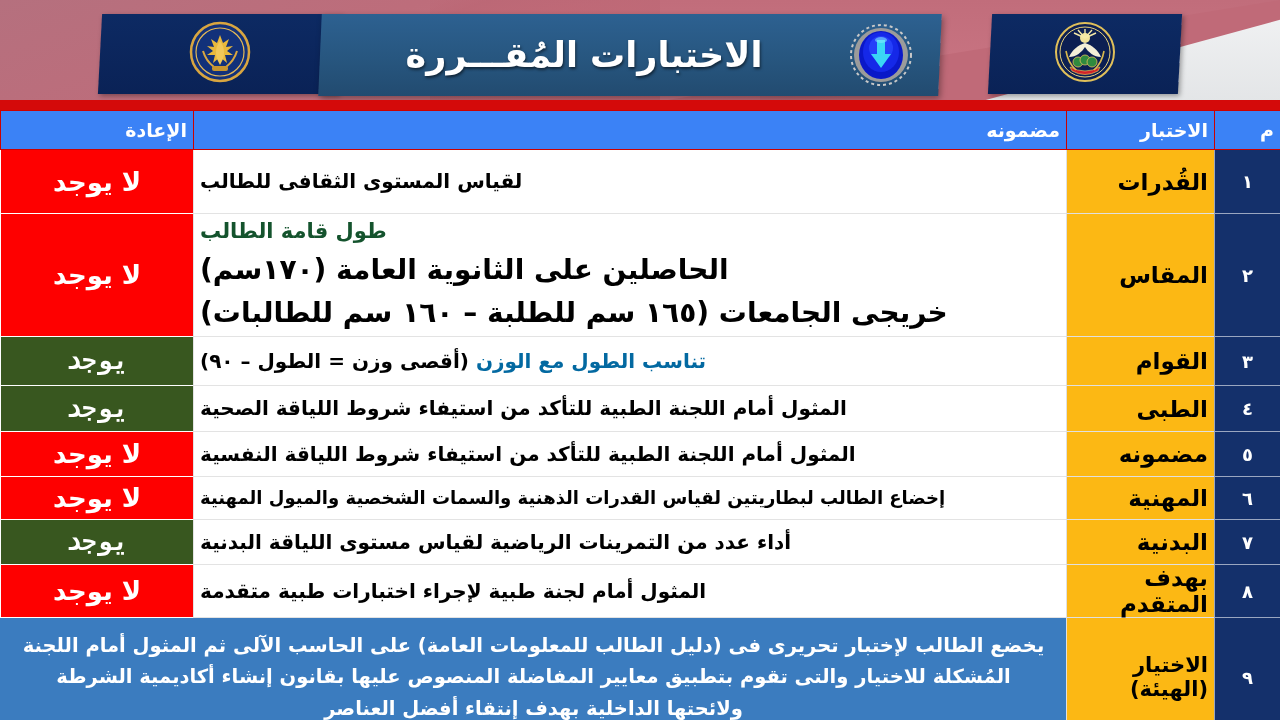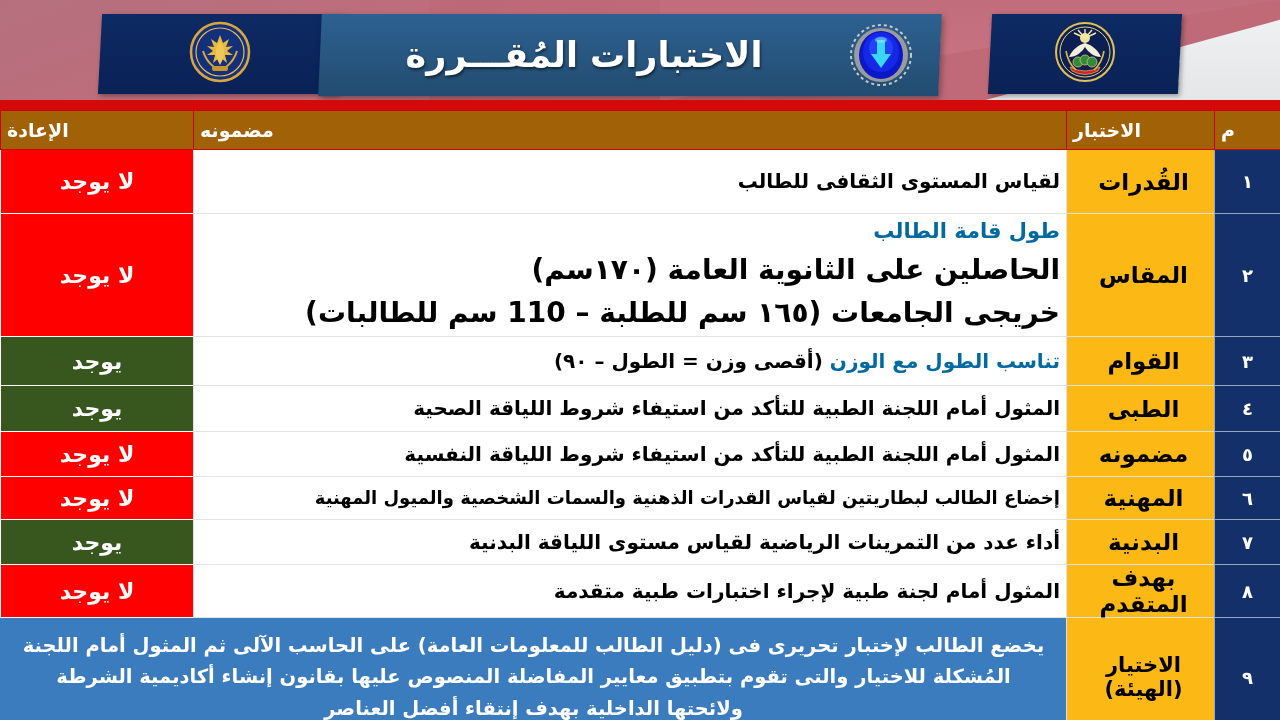--- a/index.html
+++ b/index.html
@@ -68,61 +68,61 @@
   .tbl{
     position:absolute;left:0;top:110px;width:1280px;height:610px;
     border-collapse:collapse;table-layout:fixed;
   }
   .tbl th,.tbl td{
     border:1px solid #d4d4d4;
     padding:0 6px;vertical-align:middle;
     font-size:19px;font-weight:bold;
   }
   .tbl thead th{
-    background:#a16207;color:#ffffff;height:38px;font-size:19px;
-    border-color:#cc0000;text-align:left;
+    background:#3b82f6;color:#ffffff;height:38px;font-size:19px;
+    border-color:#cc0000;text-align:right;
   }
   col.c-num{width:66px;}
   col.c-exam{width:148px;}
   col.c-content{width:873px;}
   col.c-rep{width:193px;}
 
   td.num{
     background:#14306b;color:#ffffff;text-align:center;font-size:18px;
     border-color:#9aa6c0;
   }
   td.exam{
-    background:#fcb814;color:#000000;text-align:center;font-size:23px;
+    background:#fcb814;color:#000000;text-align:right;font-size:23px;
     border-color:#e0e0e0;
     padding-left:12px;
   }
   td.content{
-    background:#ffffff;color:#000000;text-align:right;font-size:20px;
+    background:#ffffff;color:#000000;text-align:left;font-size:20px;
     line-height:1.55;border-color:#e3e3e3;
   }
   td.rep{
-    color:#ffffff;text-align:center;font-size:22px;border-color:#ffffff;
-  }
-  td.rep.yes{background:#38571f;}
+    color:#ffffff;text-align:center;font-size:26px;border-color:#ffffff;
+  }
+  td.rep.yes{background:#38571f;font-family:Liberation Mono, monospace;}
   td.rep.no{background:#fe0000;}
 
   tr.r1 td{height:63px;}
   tr.r2 td{height:122px;}
   tr.r3 td{height:48px;}
   tr.r4 td{height:45px;}
   tr.r5 td{height:44px;}
   tr.r6 td{height:42px;}
   tr.r7 td{height:44px;}
   tr.r8 td{height:44px;}
   tr.r9 td{height:110px;}
 
   .red-em{color:#0369a1;}
-  .blk{color:#000;margin-left:14px;}
+  .blk{color:#000;}
   .ln{display:block;}
-  .r2line1{color:#0369a1;font-size:21px;}
+  .r2line1{color:#14532d;font-size:21px;}
   .r2line{font-size:28px;}
 
   td.wide-blue{
     background:#3b7cbf;color:#ffffff;text-align:center;
     font-size:19.5px;line-height:1.62;border-color:#3b7cbf;
     padding:4px 14px;
   }
   td.exam9{background:#fcb814;color:#000;font-size:21px;}
   td.num9{background:#14306b;}
 </style>
@@ -213,21 +213,21 @@
         <td class="content">لقياس المستوى الثقافى للطالب</td>
         <td class="rep no">لا يوجد</td>
       </tr>
 
       <tr class="r2">
         <td class="num">٢</td>
         <td class="exam">المقاس</td>
         <td class="content">
           <span class="ln r2line1">طول قامة الطالب</span>
           <span class="ln r2line">الحاصلين على الثانوية العامة (١٧٠سم)</span>
-          <span class="ln r2line">خريجى الجامعات (١٦٥ سم للطلبة – 110 سم للطالبات)</span>
+          <span class="ln r2line">خريجى الجامعات (١٦٥ سم للطلبة – ١٦٠ سم للطالبات)</span>
         </td>
         <td class="rep no">لا يوجد</td>
       </tr>
 
       <tr class="r3">
         <td class="num">٣</td>
         <td class="exam">القوام</td>
         <td class="content"><span class="red-em">تناسب الطول مع الوزن</span> <span class="blk">(أقصى وزن = الطول – ٩٠)</span></td>
         <td class="rep yes">يوجد</td>
       </tr>

